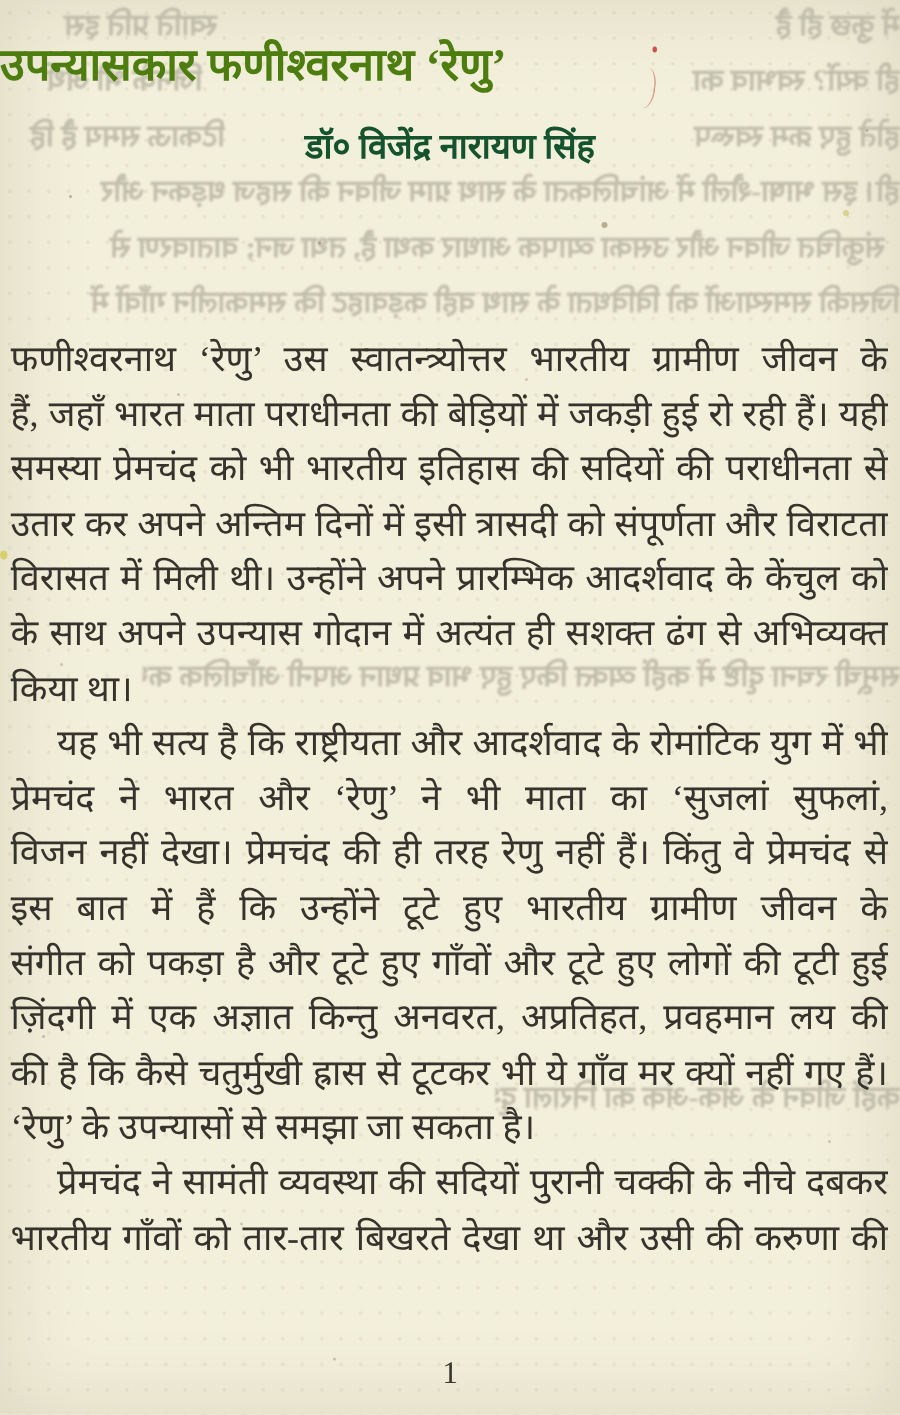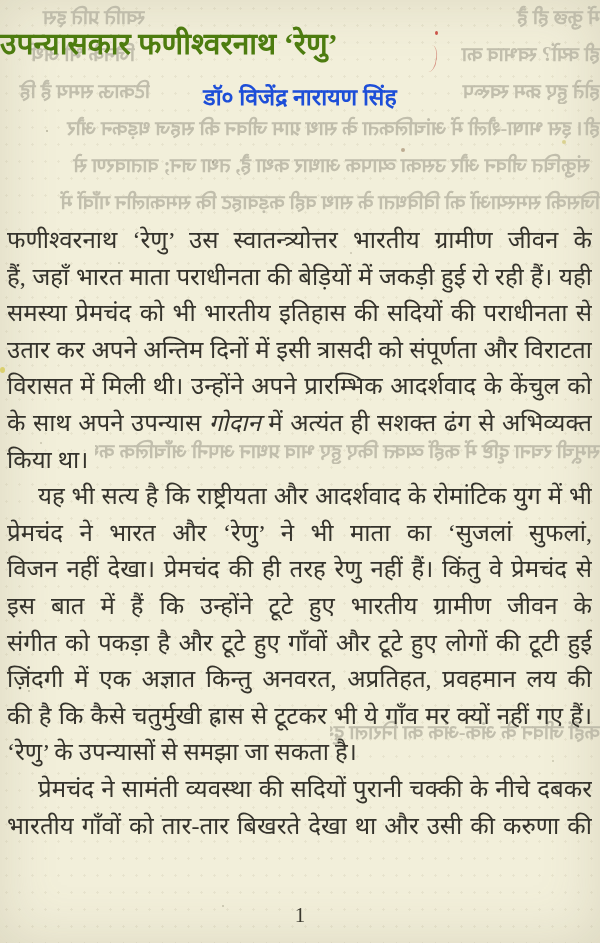--- a/index.html
+++ b/index.html
@@ -22,34 +22,34 @@
     transform:scaleX(-1);filter:blur(0.6px);opacity:0.85;
     font-weight:bold;
   }
   .title{
     position:absolute;z-index:3;left:0;right:0;top:4px;
     font-size:30px;font-weight:bold;color:#4d7c0f;
     line-height:40px;
   }
   .author{
     position:absolute;z-index:3;left:0;right:0;top:62px;
-    text-align:center;font-size:23px;font-weight:bold;color:#1d4ed8;
+    text-align:center;font-size:23px;font-weight:bold;color:#14532d;
     line-height:34px;
   }
   .bodytext{
     position:absolute;z-index:3;left:7px;right:8px;top:222px;
     color:#35332c;font-size:24px;
   }
   .line{
     height:36.6px;line-height:36.6px;overflow:hidden;
     text-align:justify;text-align-last:justify;white-space:normal;
   }
   .line.no-stretch{text-align:center;text-align-last:left;}
   .line.indent{text-indent:31px;}
-  .it{font-style:italic;}
+  .it{}
   .pagenum{
     position:absolute;z-index:3;left:0;right:0;top:901px;
     text-align:center;font-size:21px;color:#3a382f;line-height:28px;
   }
   
   .specks{
     position:absolute;z-index:2;left:0;top:0;width:2px;height:2px;border-radius:50%;
     background:transparent;
     box-shadow:
       46px 130px 0 0 rgba(110,104,84,.45),

